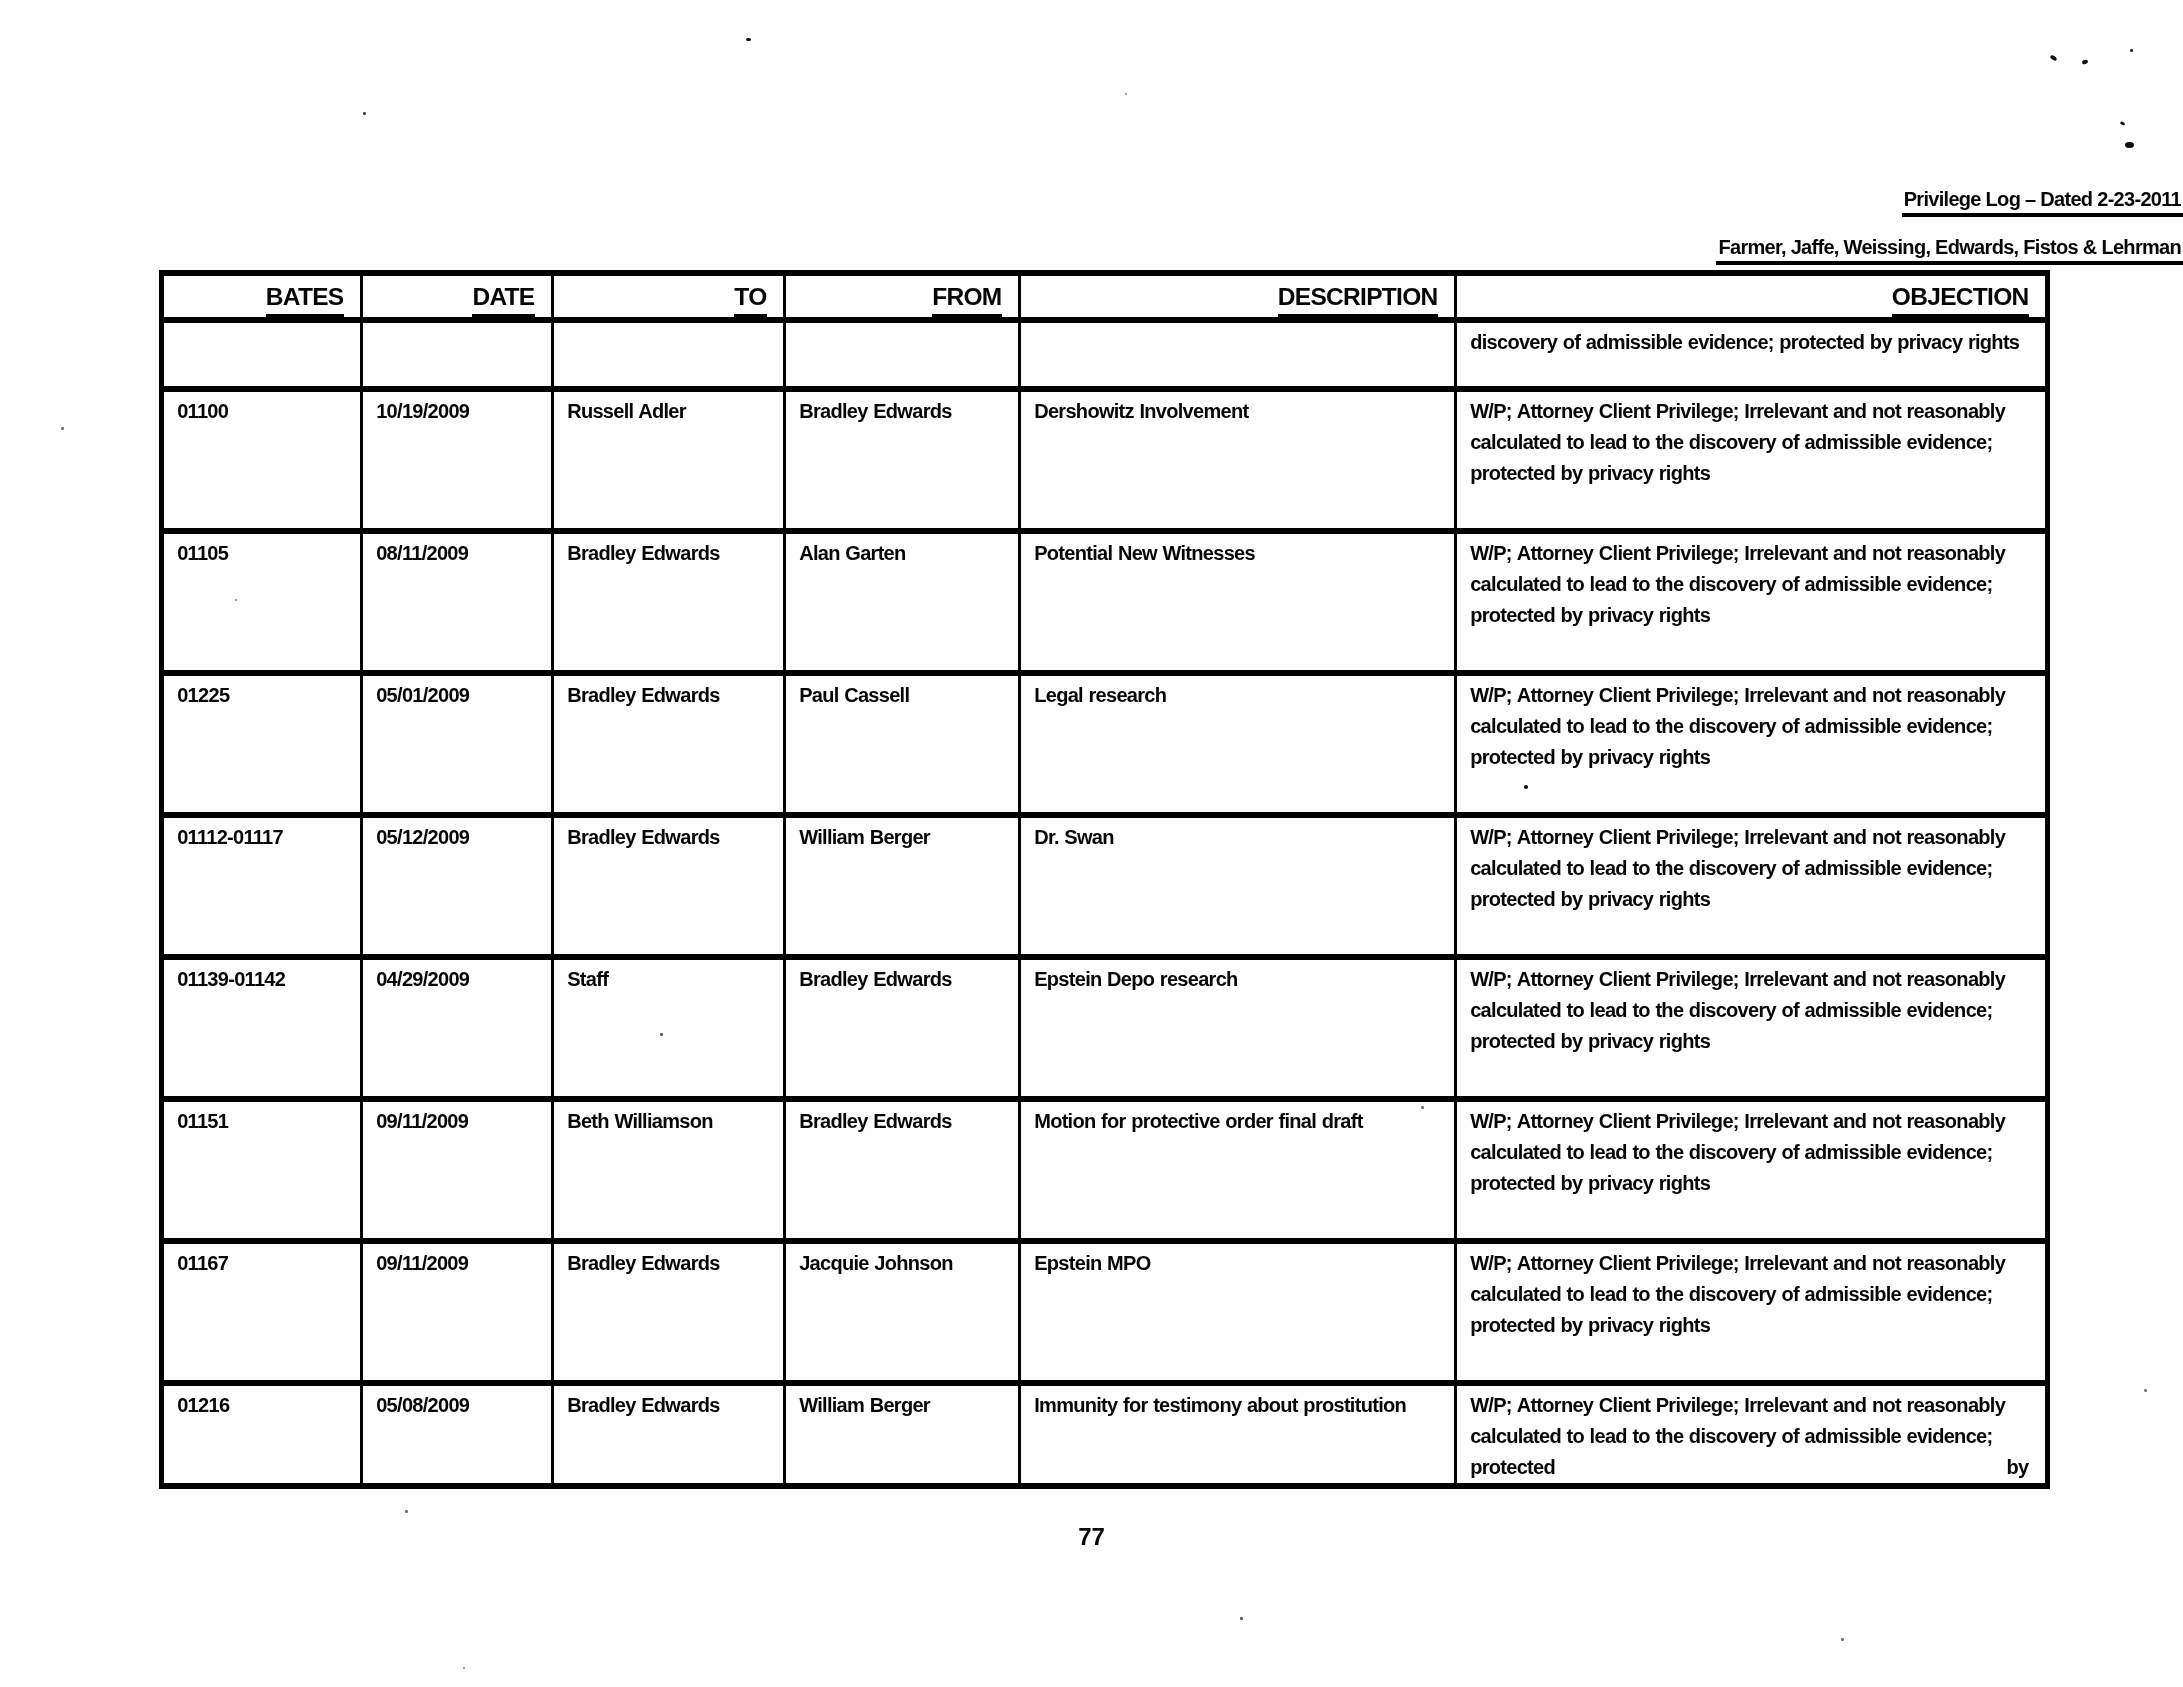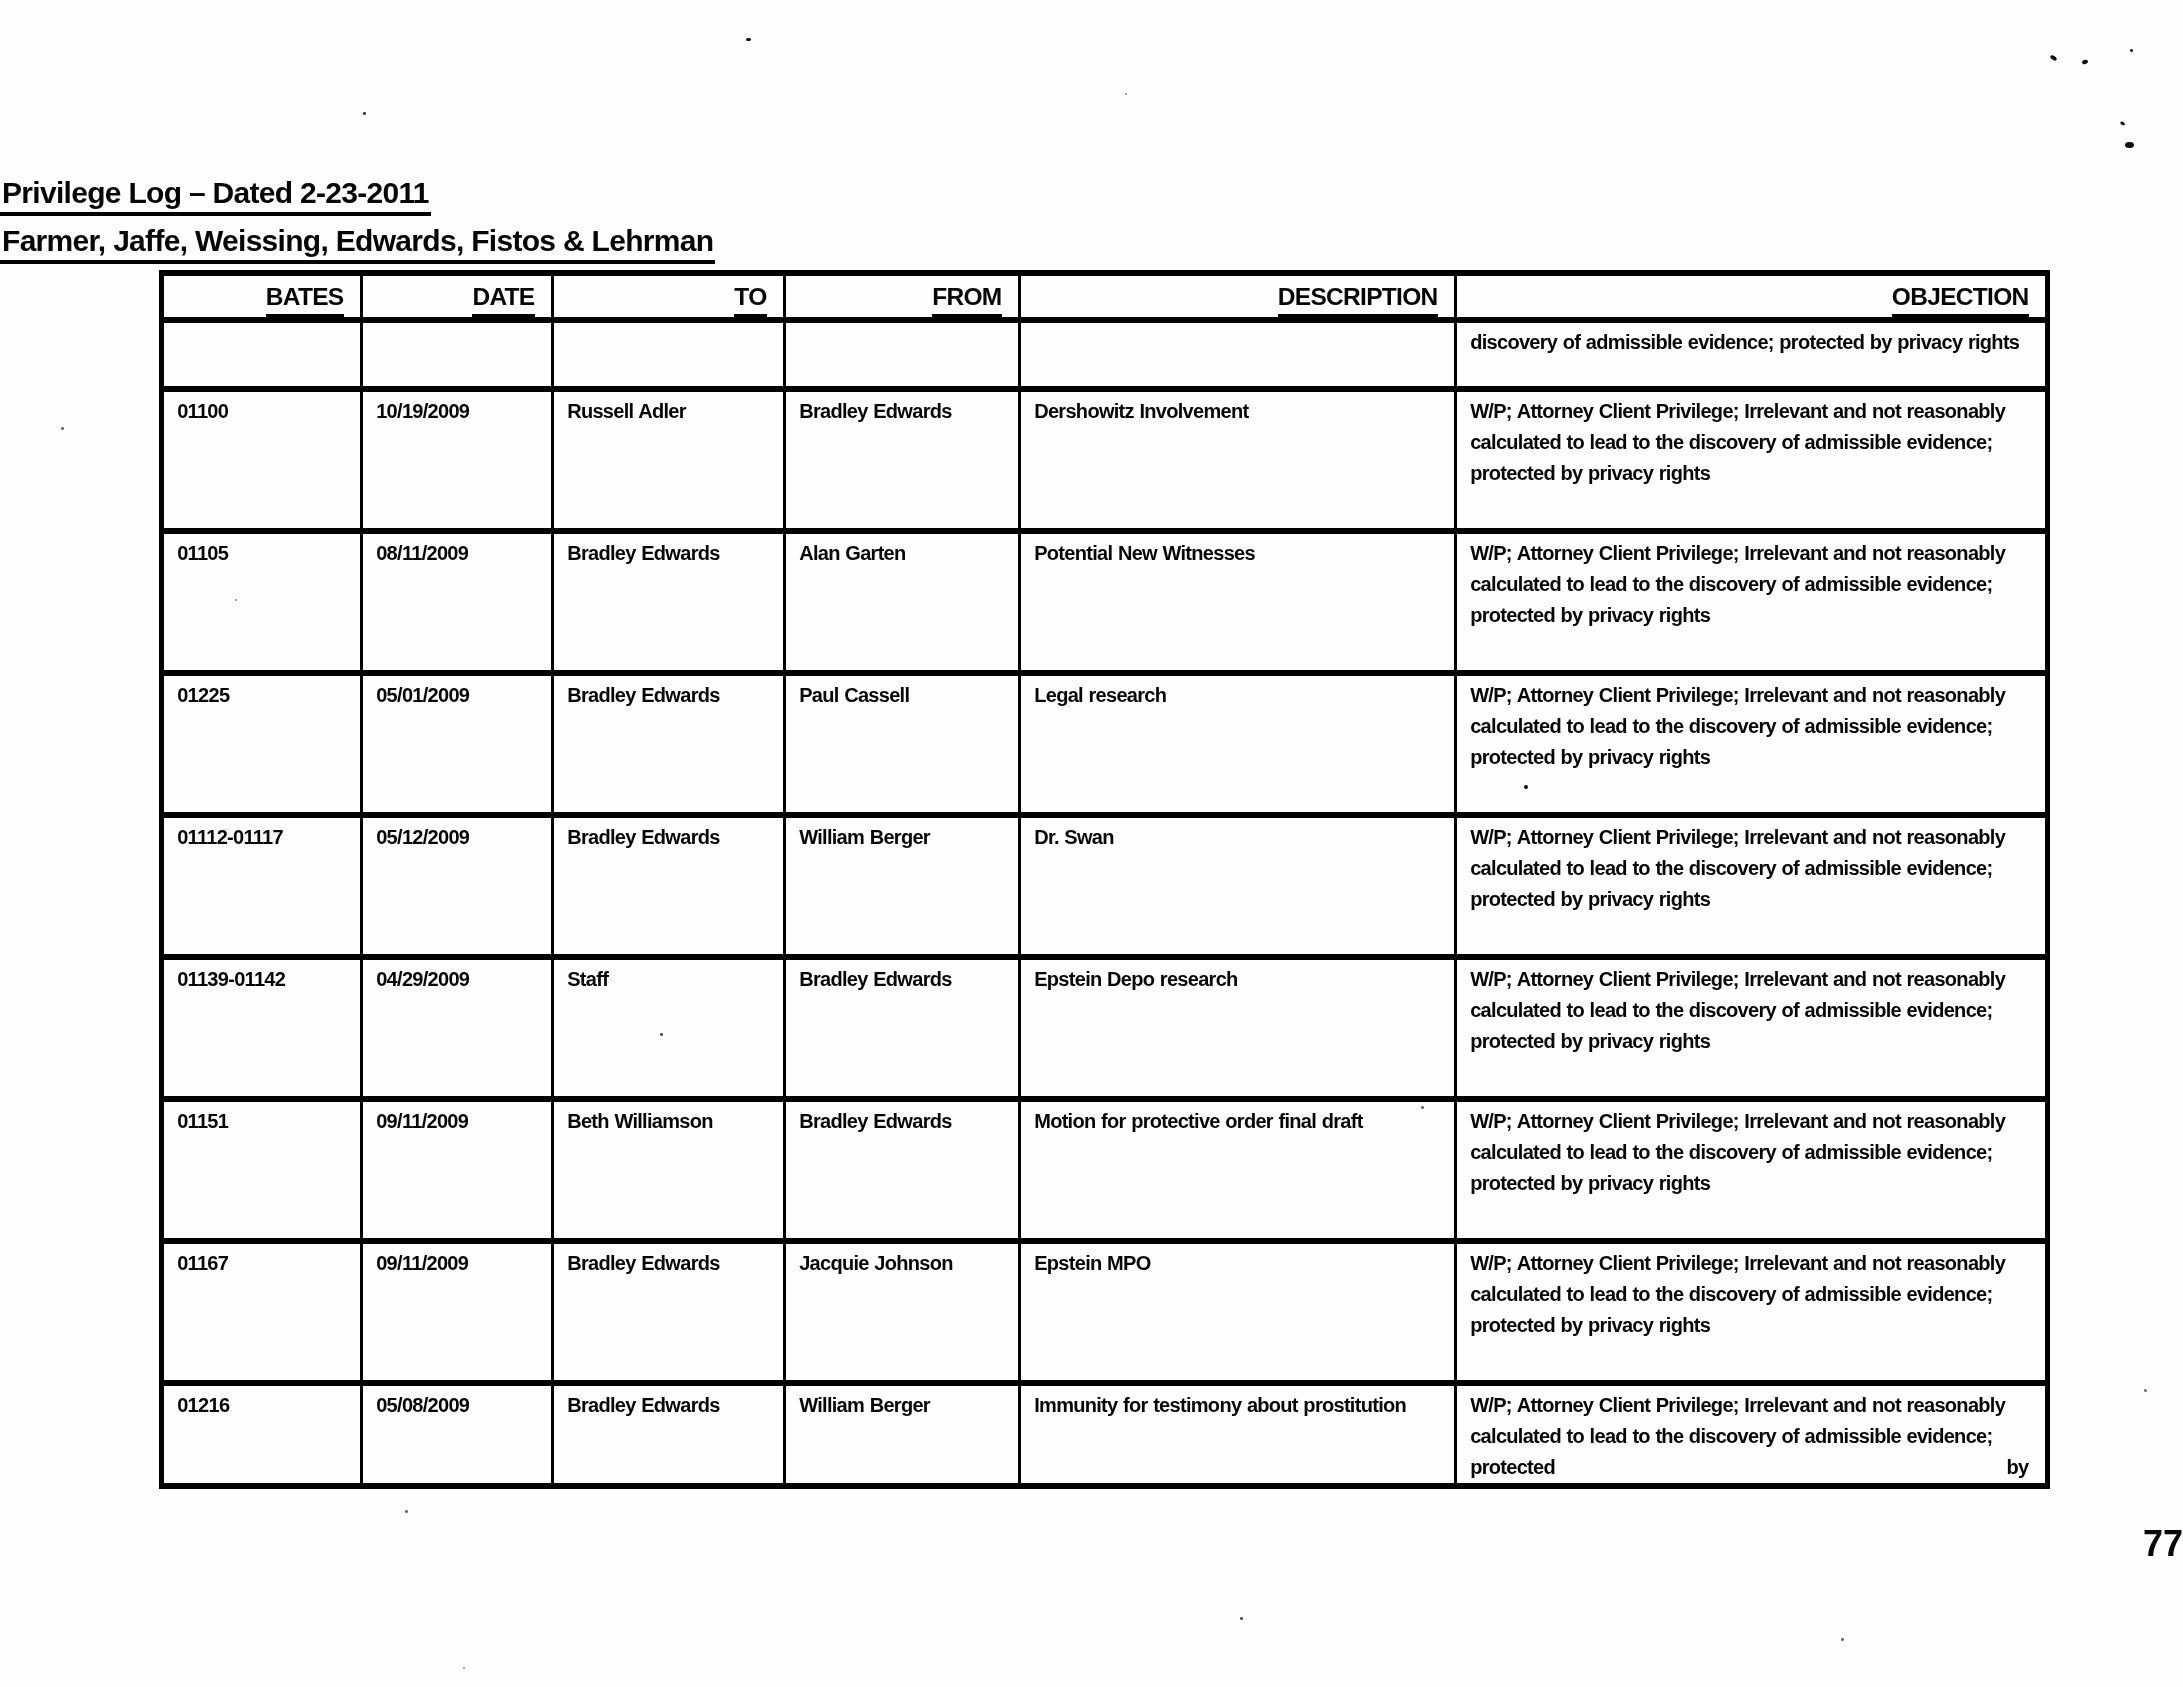--- a/index.html
+++ b/index.html
@@ -19,25 +19,26 @@
   .page {
     position: absolute;
     inset: 0;
     background: #fefefe;
   }
   
   .doc-title, .doc-subtitle {
     position: absolute;
     left: 0;
     width: 100%;
-    text-align: left;
-    font-size: 30px;
+    text-align: right;
+    font-size: 20px;
     letter-spacing: -0.7px;
     line-height: 1.1;
     white-space: nowrap;
+    margin-top: 12px;
   }
   .doc-title   { top: 176px; }
   .doc-subtitle{ top: 224px; }
   .doc-title > span, .doc-subtitle > span {
     display: inline-block;
     border-bottom: 4px solid #000;
     padding: 0 2px 2.6px 2px;
   }
   
   table.log {
@@ -74,22 +75,22 @@
   tr.row-std   { height: 142px; }
   tr.row-last  { height: 98px; }
   td.just      { text-align: justify; }
   td.just-last { text-align: justify; text-align-last: justify; }
   
   .page-number {
     position: absolute;
     top: 1523px;
     left: 0;
     width: 100%;
-    text-align: right;
-    font-size: 36px;
+    text-align: center;
+    font-size: 24px;
     letter-spacing: 0;
   }
   
   .speck {
     position: absolute;
     background: #0d0d0d;
     border-radius: 50%;
   }
 </style>
 </head>

